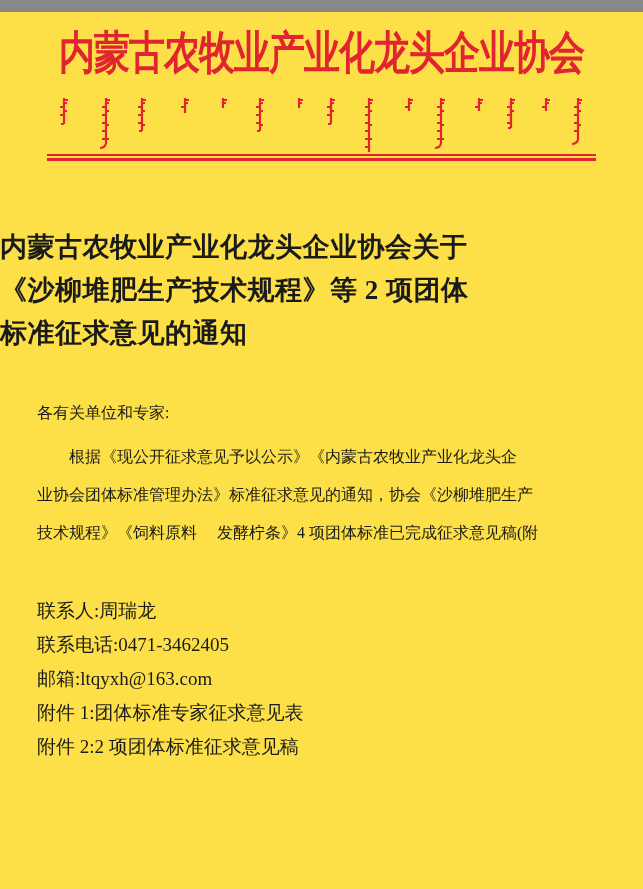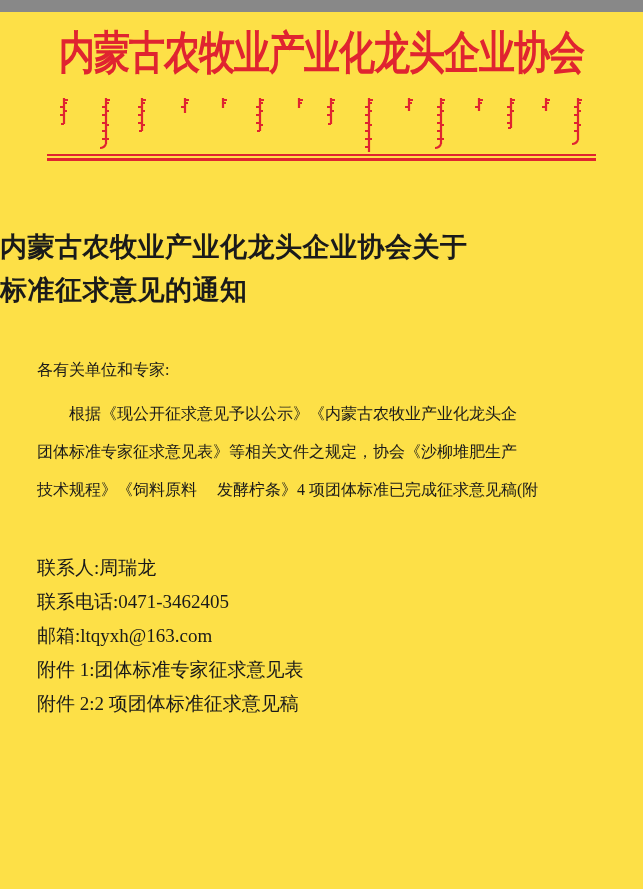--- a/index.html
+++ b/index.html
@@ -87,29 +87,30 @@
       <path d="M 479 2 V 15 M 479 4 h 4 M 479 7 h 3 M 479 11 h -4" fill="none" stroke="#E02430" stroke-width="2.2" stroke-linecap="butt"></path>
       <path d="M 511 2 V 32 M 511 4 h 4 M 511 7 h 3 M 511 11 h -4 M 511 19 h -4 M 511 27 h -4 M 511 15 h 3 M 511 32 h -3" fill="none" stroke="#E02430" stroke-width="2.2" stroke-linecap="butt"></path>
       <path d="M 546 2 V 15 M 546 4 h 4 M 546 7 h 3 M 546 11 h -4" fill="none" stroke="#E02430" stroke-width="2.2" stroke-linecap="butt"></path>
       <path d="M 578 2 V 44 M 578 4 h 4 M 578 7 h 3 M 578 11 h -4 M 578 19 h -4 M 578 27 h -4 M 578 35 h -4 M 578 15 h 3 M 578 29 h 3 M 578 44 q -2 4 -6 4" fill="none" stroke="#E02430" stroke-width="2.2" stroke-linecap="butt"></path>
     </svg>
 
   <div class="red-rule"></div>
 
   <div class="doc-title">
     <div>内蒙古农牧业产业化龙头企业协会关于</div>
+    <div>《沙柳堆肥生产技术规程》等 2 项团体</div>
     <div>标准征求意见的通知</div>
   </div>
 
   <div class="body-block">
     <div class="body-line">各有关单位和专家:</div>
 
     <div class="para-1">
       <div class="body-line indent">根据《现公开征求意见予以公示》《内蒙古农牧业产业化龙头企</div>
-      <div class="body-line">团体标准专家征求意见表》等相关文件之规定，协会《沙柳堆肥生产</div>
+      <div class="body-line">业协会团体标准管理办法》标准征求意见的通知，协会《沙柳堆肥生产</div>
       <div class="body-line">技术规程》《饲料原料　 发酵柠条》4 项团体标准已完成征求意见稿(附</div>
     </div>
 
   </div>
 
   <div class="contact-block">
     <div class="contact-line">联系人:周瑞龙</div>
     <div class="contact-line">联系电话:0471-3462405</div>
     <div class="contact-line">邮箱:ltqyxh@163.com</div>
     <div class="contact-line">附件 1:团体标准专家征求意见表</div>

